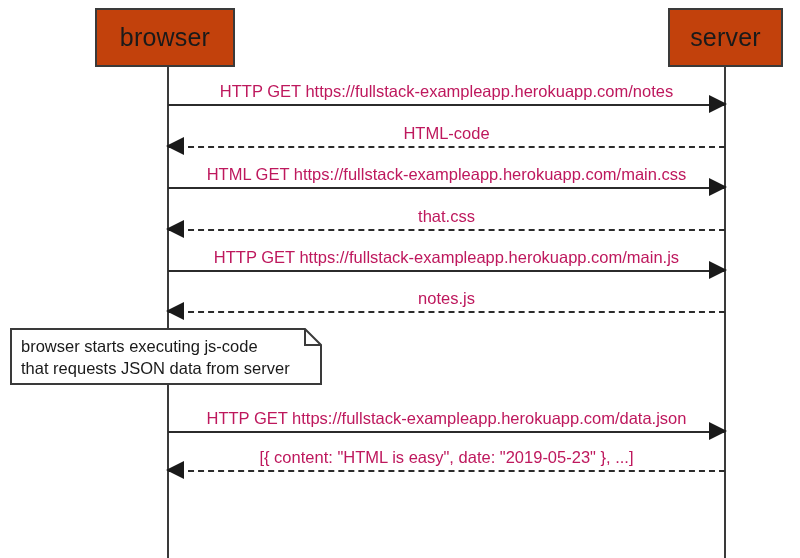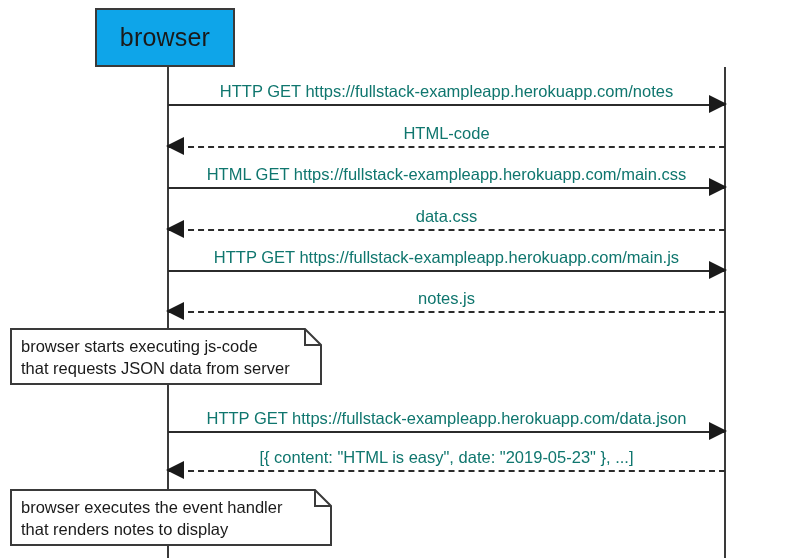--- a/index.html
+++ b/index.html
@@ -17,21 +17,21 @@
     height: 558px;
     background: #ffffff;
     overflow: hidden;
   }
 
   
   .participant {
     position: absolute;
     box-sizing: border-box;
     border: 2px solid #3a3a3a;
-    background: #0ea5e9;
+    background: #c2410c;
     display: flex;
     align-items: center;
     justify-content: center;
     color: #1a1a1a;
     font-size: 25px;
     line-height: 1;
     letter-spacing: 0.2px;
     z-index: 5;
   }
 
@@ -60,21 +60,21 @@
   .msg-line.dashed {
     border-top: 2px dashed #2b2b2b;
   }
   .msg-label {
     position: absolute;
     left: 0;
     right: 0;
     bottom: 4px;
     text-align: center;
     font-size: 16.5px;
-    color: #0f766e;
+    color: #be185d;
     white-space: nowrap;
     line-height: 1.1;
   }
   .arrowhead {
     position: absolute;
     width: 0;
     height: 0;
     top: -9px;
   }
   .arrowhead.right {
@@ -118,20 +118,23 @@
 <body>
 
 <div id="diagram">
 
   <div class="lifeline" style="left:167px; top:67px; height:491px;"></div>
   <div class="lifeline" style="left:724px; top:67px; height:491px;"></div>
 
   <div class="participant" style="left:95px; top:8px; width:140px; height:59px;">
     <span>browser</span>
   </div>
+  <div class="participant" style="left:668px; top:8px; width:115px; height:59px;">
+    <span>server</span>
+  </div>
 
   <div class="message" style="left:168px; width:557px; top:104px;">
     <div class="msg-line"></div>
     <div class="arrowhead right"></div>
     <div class="msg-label">HTTP GET https://fullstack-exampleapp.herokuapp.com/notes</div>
   </div>
 
   <div class="message" style="left:168px; width:557px; top:146px;">
     <div class="msg-line dashed"></div>
     <div class="arrowhead left"></div>
@@ -140,21 +143,21 @@
 
   <div class="message" style="left:168px; width:557px; top:187px;">
     <div class="msg-line"></div>
     <div class="arrowhead right"></div>
     <div class="msg-label">HTML GET https://fullstack-exampleapp.herokuapp.com/main.css</div>
   </div>
 
   <div class="message" style="left:168px; width:557px; top:229px;">
     <div class="msg-line dashed"></div>
     <div class="arrowhead left"></div>
-    <div class="msg-label">data.css</div>
+    <div class="msg-label">that.css</div>
   </div>
 
   <div class="message" style="left:168px; width:557px; top:270px;">
     <div class="msg-line"></div>
     <div class="arrowhead right"></div>
     <div class="msg-label">HTTP GET https://fullstack-exampleapp.herokuapp.com/main.js</div>
   </div>
 
   <div class="message" style="left:168px; width:557px; top:311px;">
     <div class="msg-line dashed"></div>
@@ -176,22 +179,14 @@
     <div class="arrowhead right"></div>
     <div class="msg-label">HTTP GET https://fullstack-exampleapp.herokuapp.com/data.json</div>
   </div>
 
   <div class="message" style="left:168px; width:557px; top:470px;">
     <div class="msg-line dashed"></div>
     <div class="arrowhead left"></div>
     <div class="msg-label">[{ content: "HTML is easy", date: "2019-05-23" }, ...]</div>
   </div>
 
-  <div class="note" style="left:10px; top:489px; width:322px; height:57px;">
-    <svg class="note-shape" viewBox="0 0 322 57" preserveAspectRatio="none">
-      <path d="M1 1 H305 L321 17 V56 H1 Z" fill="#ffffff" stroke="#3a3a3a" stroke-width="2"></path>
-      <path d="M305 1 V17 H321" fill="none" stroke="#3a3a3a" stroke-width="2"></path>
-    </svg>
-    <div class="note-text">browser executes the event handler
-that renders notes to display</div>
-  </div>
 
 </div>
 
 </body></html>

